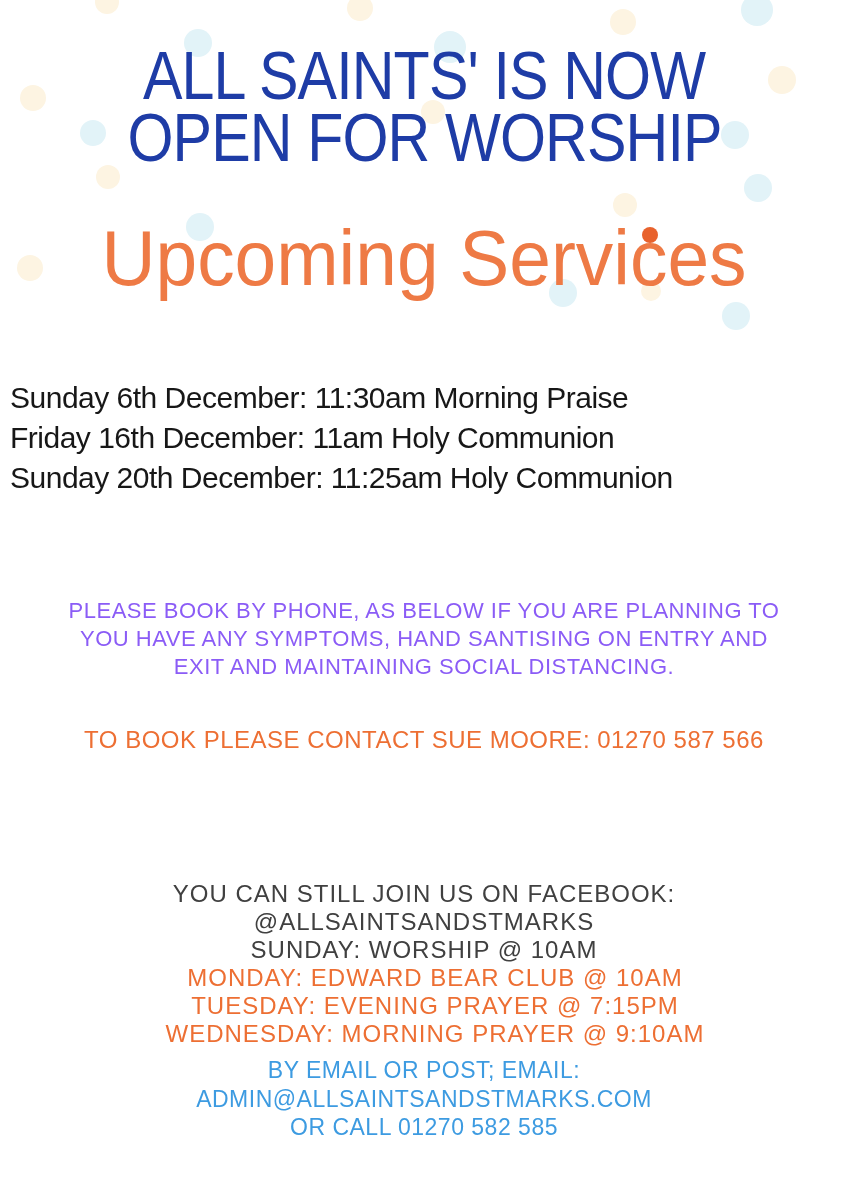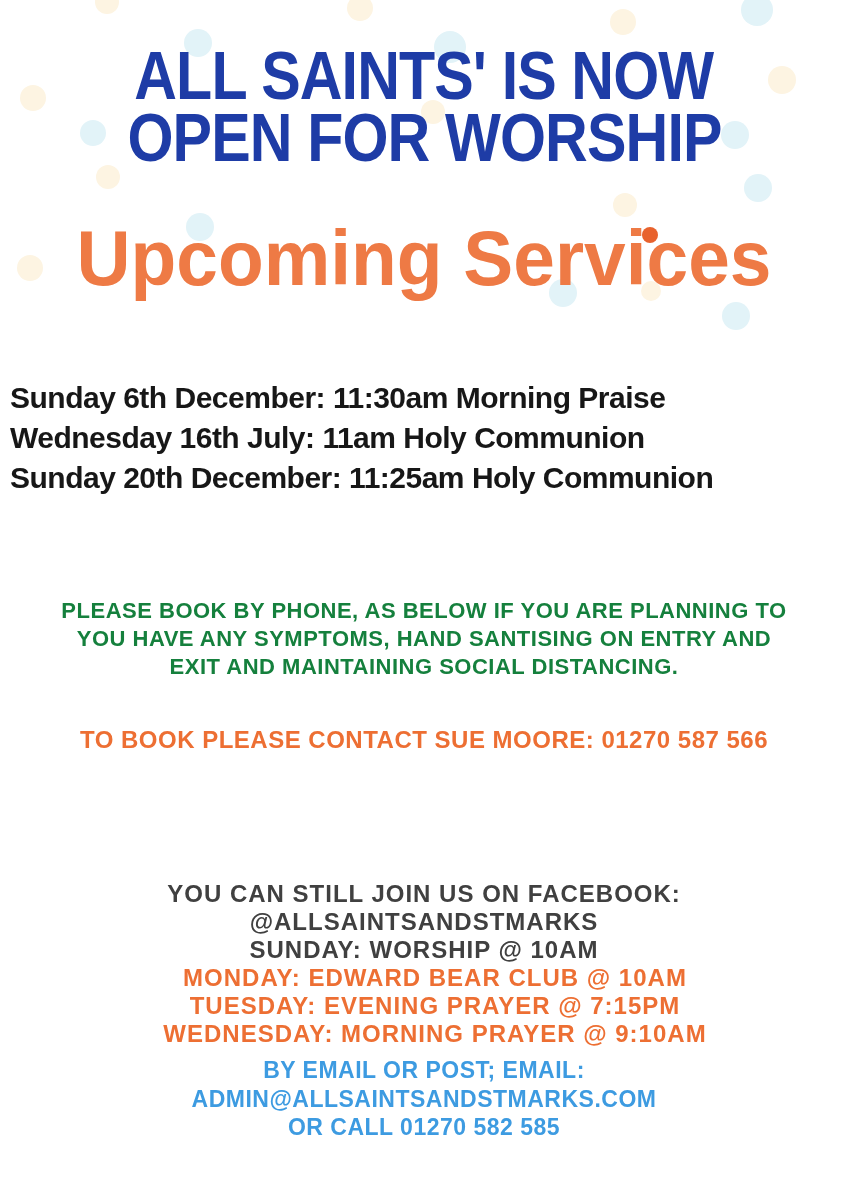--- a/index.html
+++ b/index.html
@@ -3,21 +3,21 @@
 <meta charset="utf-8">
 <style>
   html, body { margin: 0; padding: 0; background: #ffffff; }
   .poster {
     position: relative;
     width: 848px;
     height: 1199px;
     background: #ffffff;
     overflow: hidden;
     font-family: "Liberation Sans", sans-serif;
-    font-weight: bold;
+    font-weight: normal;
   }
   .dot { position: absolute; border-radius: 50%; }
 
   .section { position: absolute; left: 0; right: 0; text-align: center; }
 
   .title {
     top: 44px;
     color: #1e3ca6;
     font-size: 68px;
     line-height: 62px;
@@ -50,21 +50,21 @@
     text-align: left;
     color: #171717;
     font-size: 30px;
     line-height: 40px;
     letter-spacing: -0.5px;
   }
 
   .notice {
     top: 597px;
     padding: 0 7px;
-    color: #15803d;
+    color: #8b5cf6;
     font-size: 22px;
     line-height: 28px;
     letter-spacing: 0.5px;
   }
 
   .contact {
     top: 726px;
     color: #ed6f33;
     font-size: 24px;
     line-height: 28px;
@@ -120,21 +120,21 @@
     <div><span class="squash">ALL SAINTS' IS NOW</span></div>
     <div><span class="squash">OPEN FOR WORSHIP</span></div>
   </div>
 
   <div class="section subtitle">
     <span class="squash">Upcoming Services</span>
   </div>
 
   <div class="section services">
     <div>Sunday 6th December: 11:30am Morning Praise</div>
-    <div>Wednesday 16th July: 11am Holy Communion</div>
+    <div>Friday 16th December: 11am Holy Communion</div>
     <div>Sunday 20th December: 11:25am Holy Communion</div>
   </div>
 
   <div class="section notice">
     <div>PLEASE BOOK BY PHONE, AS BELOW IF YOU ARE PLANNING TO</div>
     <div>YOU HAVE ANY SYMPTOMS, HAND SANTISING ON ENTRY AND</div>
     <div>EXIT AND MAINTAINING SOCIAL DISTANCING.</div>
   </div>
 
   <div class="section contact">TO BOOK PLEASE CONTACT SUE MOORE: 01270 587 566</div>

